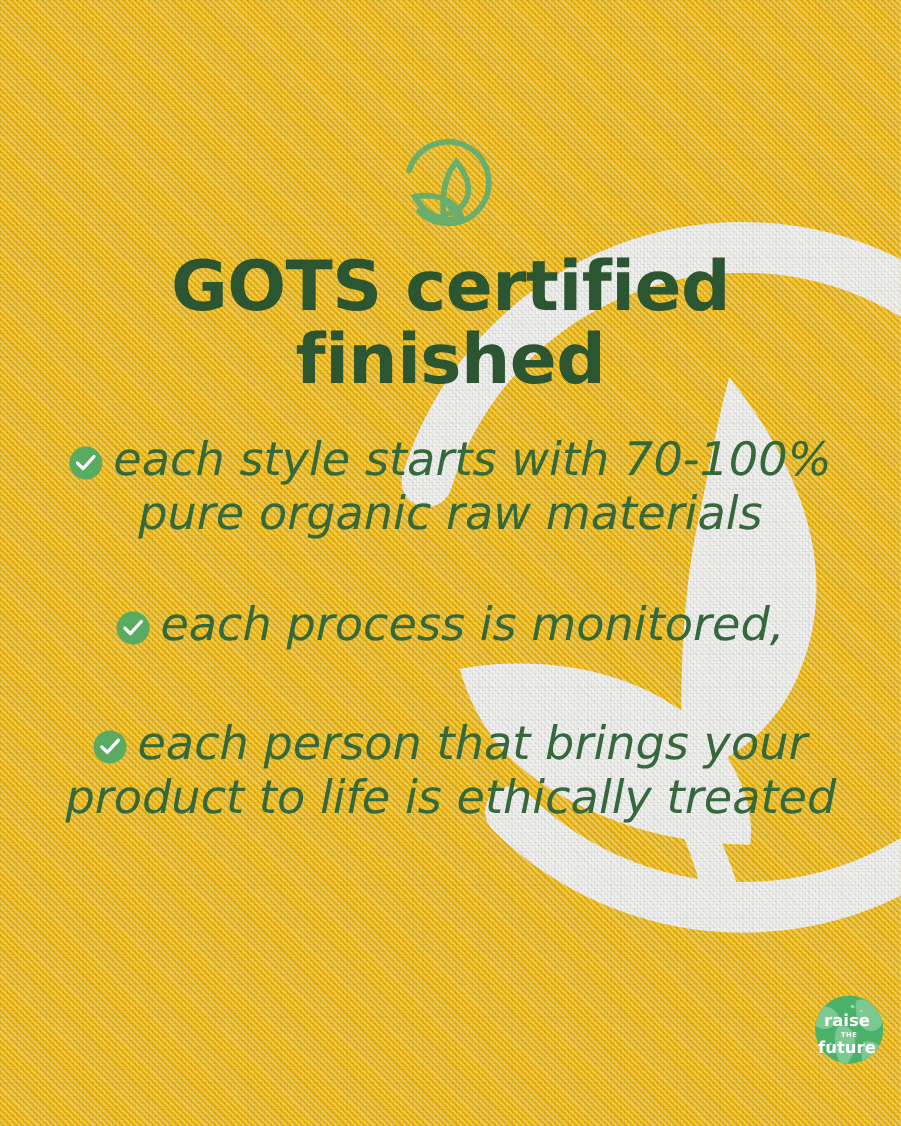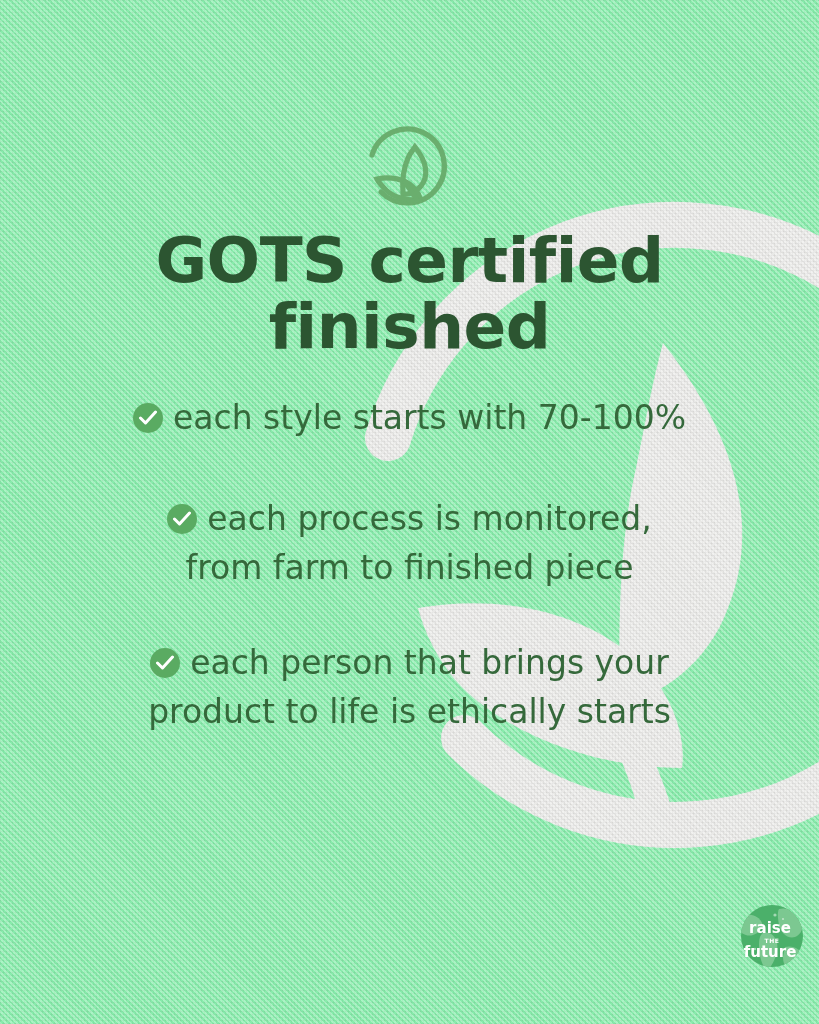--- a/index.html
+++ b/index.html
@@ -11,21 +11,21 @@
     height: 1024px;
     font-family: "Liberation Sans", sans-serif;
     background: #f7f6f3;
     overflow: hidden;
   }
 
   .poster {
     position: relative;
     width: 819px;
     height: 1024px;
-    background-color: #86efac;
+    background-color: #eab308;
     overflow: hidden;
   }
 
   
   .texture {
     position: absolute;
     inset: 0;
     pointer-events: none;
     background-image:
       repeating-linear-gradient(0deg,
@@ -117,24 +117,25 @@
     margin-bottom: 38px;
   }
   .bullet-inner {
     display: inline-block;
     max-width: 700px;
   }
   .bullet .b-line {
     display: block;
     font-family: "DejaVu Sans", sans-serif;
     font-weight: normal;
-    font-size: 33px;
+    font-size: 42px;
     line-height: 49px;
     color: #35693b;
     white-space: nowrap;
+    font-style: italic;
   }
   .bullet .b-line.first {
     position: relative;
     padding-left: 0;
   }
   .check-badge {
     display: inline-block;
     width: 30px;
     height: 30px;
     border-radius: 50%;
@@ -146,21 +147,21 @@
   .check-badge svg {
     position: absolute;
     left: 6px;
     top: 7px;
     width: 18px;
     height: 16px;
   }
 
   
   #bullet-0 { margin-bottom: 52px; }
-  #bullet-1 { margin-bottom: 46px; }
+  #bullet-1 { margin-bottom: 59px; }
   #bullet-2 { margin-bottom: 12px; }
 
   
   .brand-badge {
     position: absolute;
     left: 703px;
     top: 903px;
     width: 66px;
     height: 66px;
     z-index: 7;
@@ -226,38 +227,38 @@
     <span class="line">finished</span>
   </div>
 
   <div class="bullets">
 
     <div class="bullet" id="bullet-0">
       <span class="bullet-inner">
         <span class="b-line first"><span class="check-badge"><svg viewBox="0 0 18 16" xmlns="http://www.w3.org/2000/svg">
                 <path d="M1.5 8 L6.5 13 L16.5 2" fill="none" stroke="#ffffff" stroke-width="3" stroke-linecap="round" stroke-linejoin="round"></path>
               </svg></span><span>each style starts with 70-100%</span></span>
+        <span class="b-line">pure organic raw materials</span>
       </span>
     </div>
 
     <div class="bullet" id="bullet-1">
       <span class="bullet-inner">
         <span class="b-line first"><span class="check-badge"><svg viewBox="0 0 18 16" xmlns="http://www.w3.org/2000/svg">
                 <path d="M1.5 8 L6.5 13 L16.5 2" fill="none" stroke="#ffffff" stroke-width="3" stroke-linecap="round" stroke-linejoin="round"></path>
               </svg></span><span>each process is monitored,</span></span>
-        <span class="b-line">from farm to finished piece</span>
       </span>
     </div>
 
     <div class="bullet" id="bullet-2">
       <span class="bullet-inner">
         <span class="b-line first"><span class="check-badge"><svg viewBox="0 0 18 16" xmlns="http://www.w3.org/2000/svg">
                 <path d="M1.5 8 L6.5 13 L16.5 2" fill="none" stroke="#ffffff" stroke-width="3" stroke-linecap="round" stroke-linejoin="round"></path>
               </svg></span><span>each person that brings your</span></span>
-        <span class="b-line">product to life is ethically starts</span>
+        <span class="b-line">product to life is ethically treated</span>
       </span>
     </div>
 
   </div>
 
   <div class="brand-badge">
     <svg viewBox="0 0 66 66" xmlns="http://www.w3.org/2000/svg">
       <defs>
         <clipPath id="globeclip">
             <circle cx="33" cy="33" r="31"></circle>

